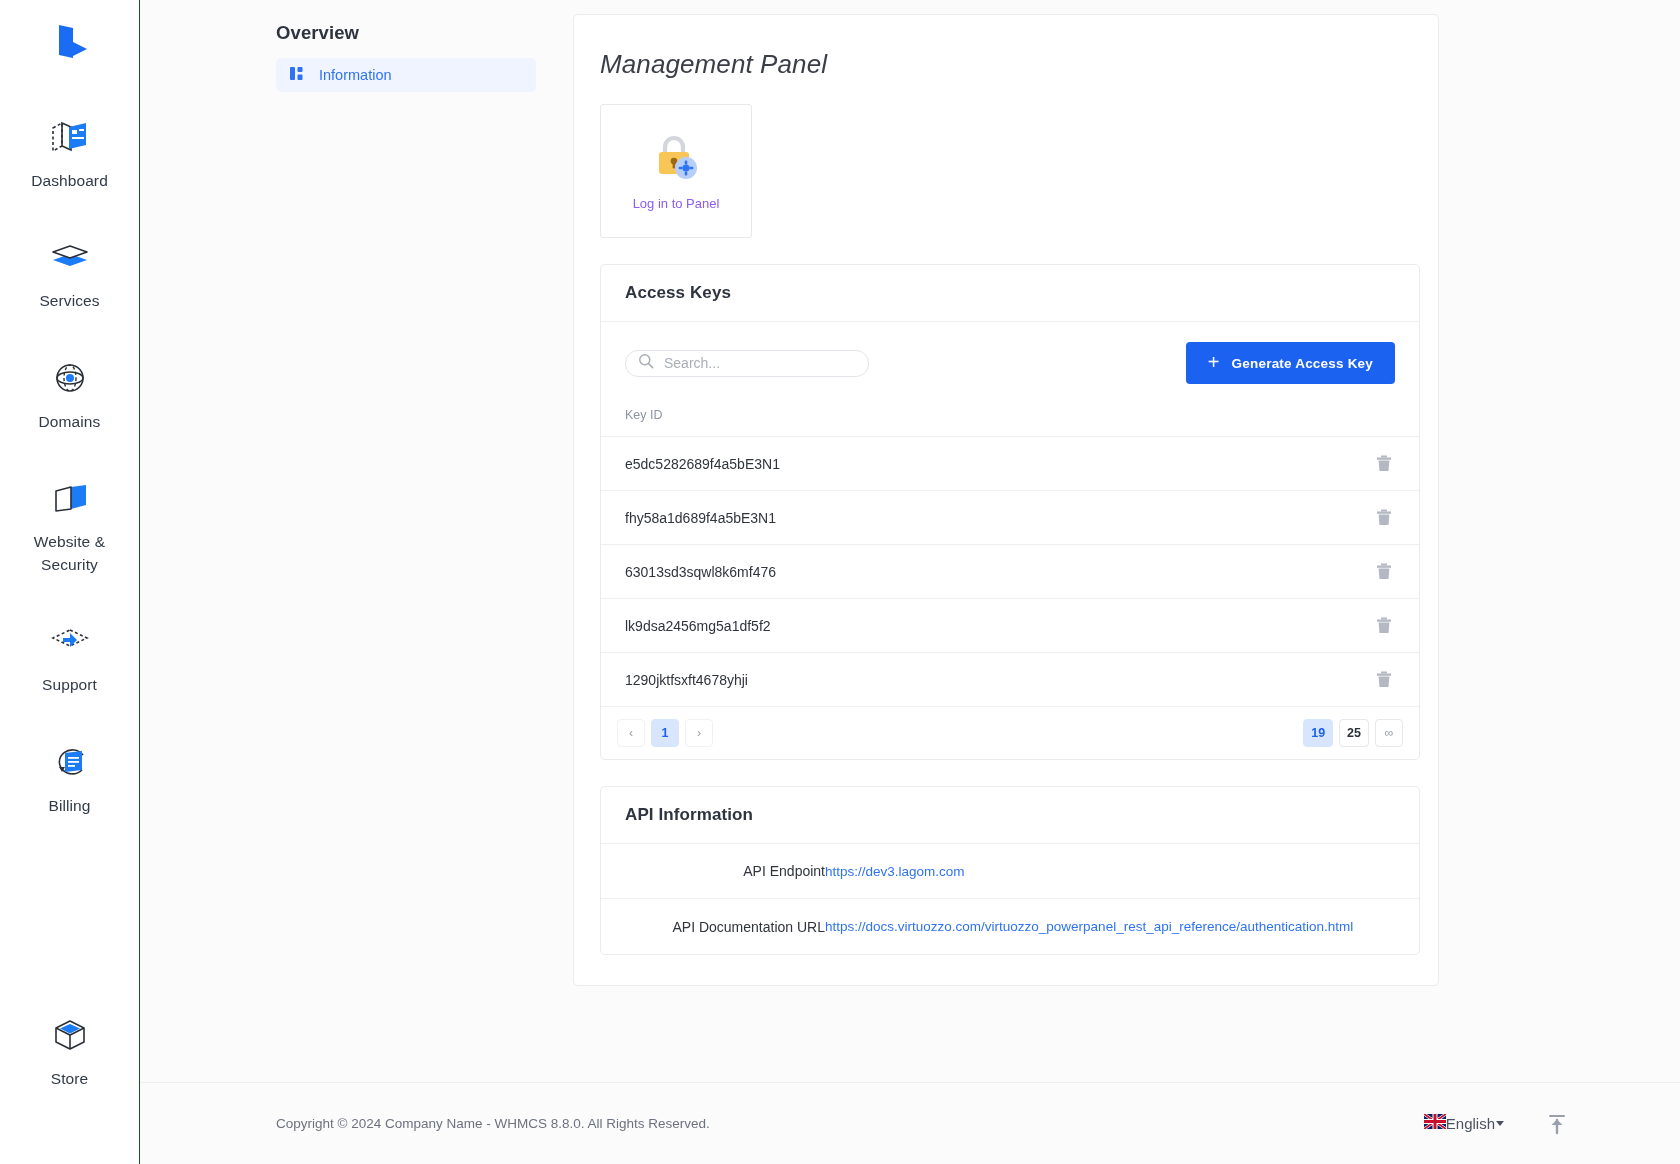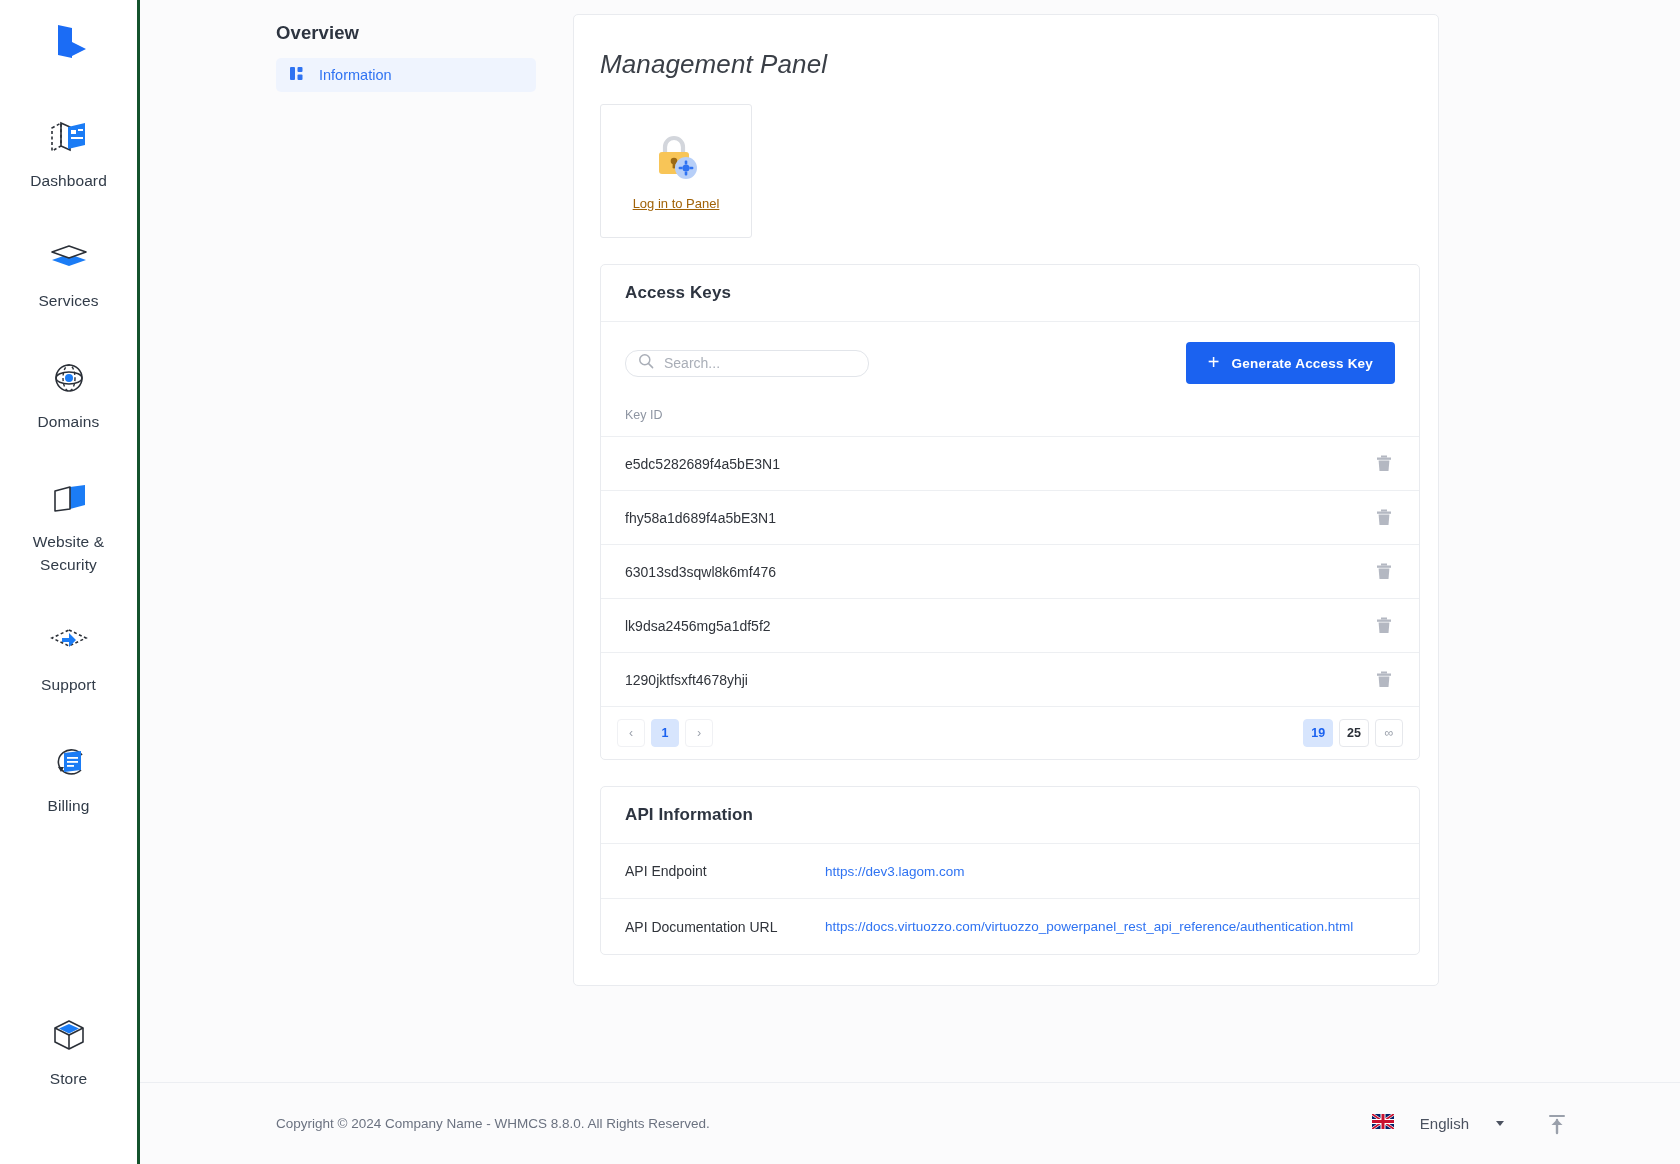--- a/index.html
+++ b/index.html
@@ -8,21 +8,21 @@
     font-family: "Liberation Sans", sans-serif;
     background: #ffffff;
     overflow: hidden;
   }
   .page { position: relative; width: 1680px; height: 1164px; display: flex; }
 
   
   .rail {
     width: 140px; height: 1164px;
     background: #ffffff;
-    border-right: 3px solid #14532d;
+    border-right: 1px solid #14532d;
     display: flex; flex-direction: column; align-items: center;
     flex: 0 0 140px;
     position: relative;
   }
   .rail-logo { margin-top: 18px; margin-bottom: 34px; width: 56px; height: 48px;
                display: flex; align-items: center; justify-content: center; }
   .rail-items { display: flex; flex-direction: column; align-items: center; width: 100%; }
   .rail-item {
     width: 100%; padding: 14px 6px 14px; margin-bottom: 14px;
     display: flex; flex-direction: column; align-items: center; cursor: pointer;
@@ -71,21 +71,21 @@
     font-style: italic;
   }
 
   
   .login-card {
     width: 152px; height: 134px; border: 1px solid #e6e8ec; border-radius: 3px;
     display: flex; flex-direction: column; align-items: center; justify-content: center;
     cursor: pointer; background: #fff; margin-left: 2px;
   }
   .login-card-icon { width: 52px; height: 50px; margin-bottom: 14px; }
-  .login-card-label { font-size: 13px; color: #a16207; text-decoration: underline; }
+  .login-card-label { font-size: 13px; color: #8b5cf6; }
 
   
   .card {
     border: 1px solid #e9ebef; border-radius: 5px; background: #fff;
     margin-top: 26px; margin-left: 2px; width: 820px;
   }
   .card-head {
     padding: 18px 24px; border-bottom: 1px solid #edeff2;
     font-size: 17px; color: #2d3440; font-weight: bold; letter-spacing: .1px;
   }
@@ -130,34 +130,35 @@
     font-family: "Liberation Sans", sans-serif;
   }
   .pg-btn.bare { border-color: #f0f1f4; }
   .pg-btn.active { background: #d7e5fd; border-color: #d7e5fd; color: #1b62f0; font-weight: bold; }
   .pg-btn.num { color: #2b3038; font-weight: bold; }
 
   
   .api-row {
     display: flex; align-items: center; height: 55px; padding: 0 24px;
     border-bottom: 1px solid #edeff2;
+    text-align: right;
   }
   .api-row:last-child { border-bottom: none; }
   .api-label { font-size: 14px; color: #30343b; width: 200px; flex: 0 0 200px; }
   .api-link { font-size: 13.5px; color: #2f73f2; text-decoration: none; cursor: pointer; }
 
   
   .footer {
     height: 82px; flex: 0 0 82px; border-top: 1px solid #eceef2; background: #fbfbfc;
     display: flex; align-items: center; justify-content: space-between;
     padding: 0 110px 0 136px;
   }
   .footer-copy { font-size: 13.5px; color: #6b7280; }
   .footer-right { display: flex; align-items: center; gap: 40px; }
-  .lang { display: flex; align-items: center; gap: 26px; cursor: pointer; }
+  .lang { display: flex; align-items: center; gap: 0; cursor: pointer; }
   .lang-label { font-size: 15px; color: #4b5260; }
   .caret { width: 0; height: 0; border-left: 4px solid transparent; border-right: 4px solid transparent;
            border-top: 5px solid #4b5260; margin-left: 1px; }
   .to-top { cursor: pointer; width: 26px; height: 26px; }
 </style>
 </head>
 <body>
 
 <div class="page">
 

